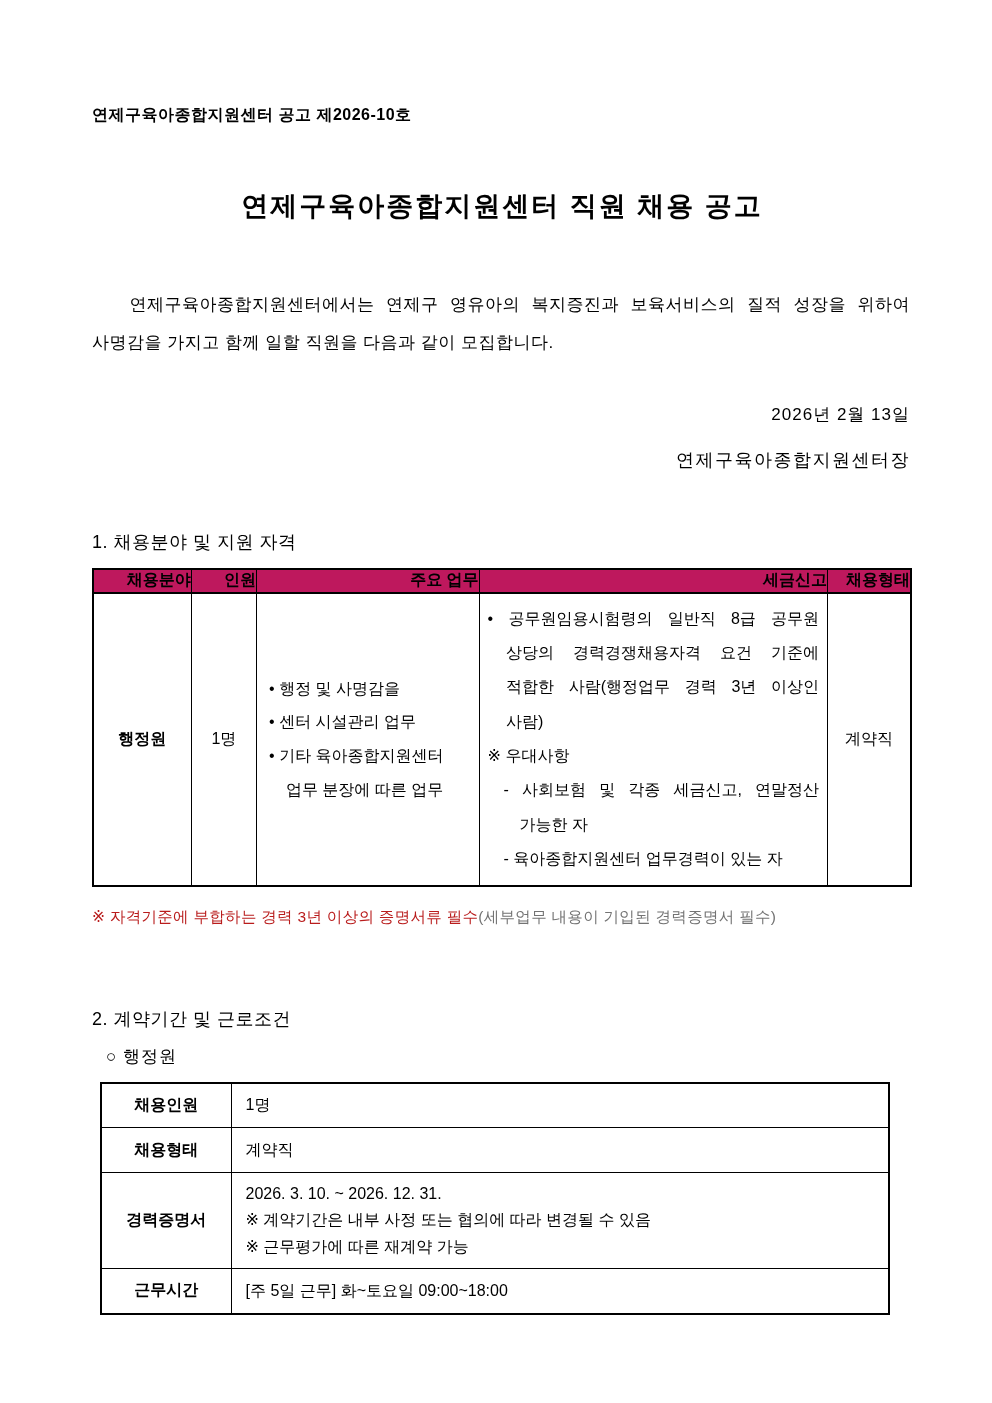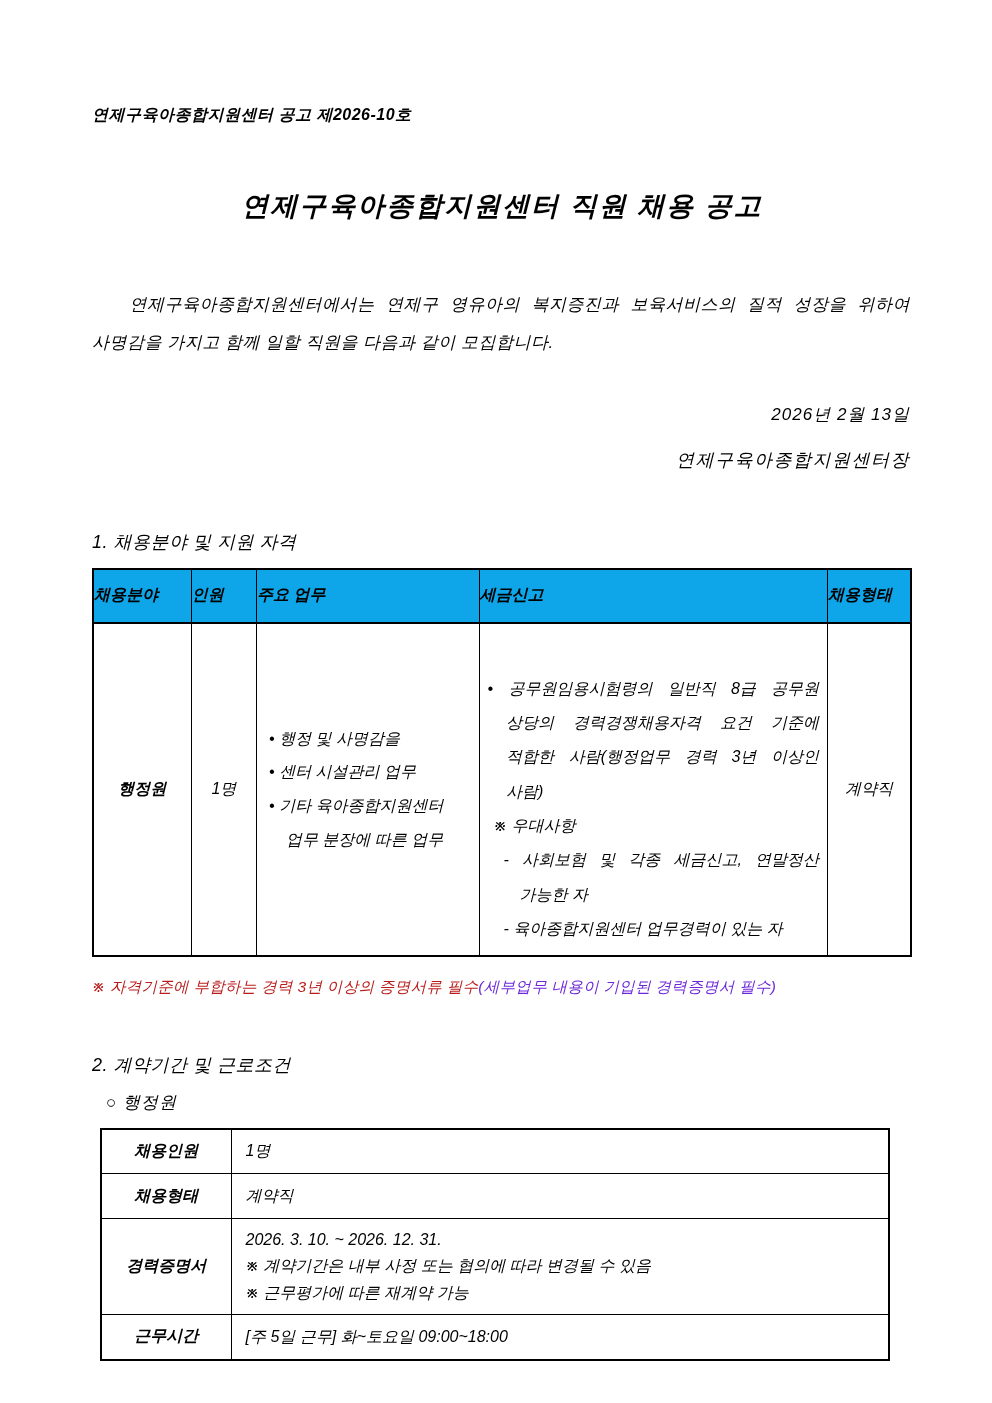--- a/index.html
+++ b/index.html
@@ -6,21 +6,21 @@
   html, body { background: #ffffff; }
   body { font-family: "Liberation Sans", "DejaVu Sans", sans-serif; color: #000; }
   .page {
     position: relative;
     width: 992px;
     height: 1403px;
     margin: 0 auto;
     background: #fff;
     overflow: hidden;
   }
-  .content { padding: 105px 80px 8px 92px; font-style: italic; }
+  .content { padding: 105px 80px 8px 92px; }
 
   .doc-number {
     font-size: 16px;
     font-weight: bold;
     letter-spacing: 0.5px;
   }
 
   .doc-title {
     margin-top: 62px;
     text-align: center;
@@ -64,48 +64,47 @@
   table { border-collapse: collapse; table-layout: fixed; }
   td, th { border: 1px solid #000; vertical-align: middle; }
 
   .table1 {
     margin-top: 14px;
     width: 820px;
     border: 2px solid #000;
     font-size: 16px;
   }
   .table1 th {
-    height: 54px;
-    font-weight: bold;
-    text-align: left;
+    height: 24px;
+    font-weight: bold;
+    text-align: right;
     border-bottom: 2px solid #000;
-    background: #0ea5e9;
+    background: #be185d;
   }
   .table1 td { padding: 6px 0; }
   .cell-center { text-align: center; }
   .cell-bold { font-weight: bold; }
 
   .duties-cell { padding: 8px 10px 8px 12px !important; }
   .duty-item {
     line-height: 2.1;
     padding-left: 1.05em;
     text-indent: -1.05em;
     word-break: keep-all;
     text-align: left;
   }
   .qual-cell { padding: 8px 8px 8px 8px !important; }
   .qual-main {
     line-height: 2.15;
     padding-left: 1.15em;
     text-indent: -1.15em;
     text-align: justify;
     word-break: keep-all;
-    margin-top: 40px;
-  }
-  .qual-pref-label { line-height: 2.15; text-align: left; margin-left: 6px; }
+  }
+  .qual-pref-label { line-height: 2.15; text-align: left; }
   .qual-pref-item {
     line-height: 2.15;
     margin-left: 1.0em;
     padding-left: 1.0em;
     text-indent: -1.0em;
     text-align: justify;
     word-break: keep-all;
   }
 
   .notes { margin-top: 16px; font-size: 15.5px; }
@@ -185,24 +184,24 @@
           <div class="qual-pref-label">※ 우대사항</div>
           <div class="qual-pref-item">- 사회보험 및 각종 세금신고, 연말정산 가능한 자</div>
           <div class="qual-pref-item">- 육아종합지원센터 업무경력이 있는 자</div>
         </td>
         <td class="cell-center">계약직</td>
       </tr>
     </tbody>
       </table>
 
     <div class="notes">
-      <div class="note-line"><span style="color:#b91c1c">※ 자격기준에 부합하는 경력 3년 이상의 증명서류 필수</span><span style="color:#6d28d9">(세부업무 내용이 기입된 경력증명서 필수)</span></div>
+      <div class="note-line"><span style="color:#b91c1c">※ 자격기준에 부합하는 경력 3년 이상의 증명서류 필수</span><span style="color:#737373">(세부업무 내용이 기입된 경력증명서 필수)</span></div>
     </div>
 
-    <div class="section-heading" style="margin-top:52px;">2. 계약기간 및 근로조건</div>
+    <div class="section-heading" style="margin-top:76px;">2. 계약기간 및 근로조건</div>
     <div class="sub-circle">○ 행정원</div>
 
     <table class="table2">
       <colgroup>
         <col style="width:16.5%">
           <col style="width:83.5%">
       </colgroup>
       <tbody>
       <tr>
         <td class="label-cell">채용인원</td>

